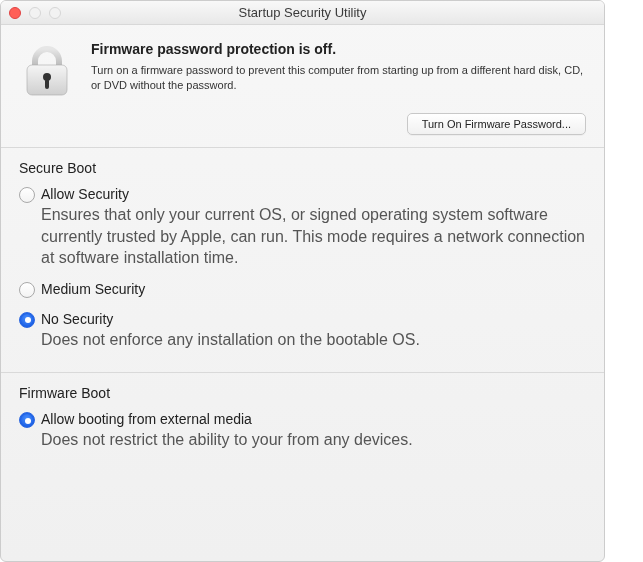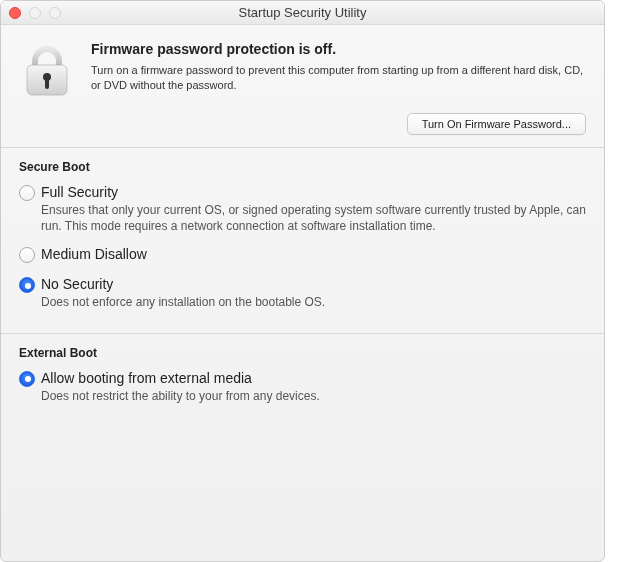--- a/index.html
+++ b/index.html
@@ -78,21 +78,21 @@
       cursor: default;
       box-shadow: 0 1px 0 rgba(0,0,0,0.03);
     }
     .sep {
       height: 1px; background: #d9d9d9; margin: 0;
     }
     .section {
       padding: 12px 18px 10px 18px;
     }
     .section h2 {
-      font-size: 12px; font-weight: 700;
+      font-size: 14px; font-weight: 400;
       margin-bottom: 10px;
     }
     .option {
       display: flex; align-items: flex-start;
       gap: 6px;
       margin-bottom: 12px;
     }
     .radio {
       flex: 0 0 16px; height: 16px;
       border-radius: 50%;
@@ -113,21 +113,21 @@
       width:6px; height:6px;
       border-radius:50%;
       background:#fff;
     }
     .opt-body { flex:1; }
     .opt-title {
       font-size: 14px; color:#222;
       margin-bottom: 2px;
     }
     .opt-desc {
-      font-size: 12px; color:#555;
+      font-size: 16px; color:#555;
       line-height: 1.35;
     }
   </style>
 </head>
 <body>
 
 <div class="window">
 
   <div class="titlebar">
     <div class="traffic">
@@ -170,45 +170,45 @@
     </div>
 
     <div class="sep"></div>
 
     <div class="section">
       <h2>Secure Boot</h2>
 
       <div class="option">
         <div class="radio"></div>
         <div class="opt-body">
-          <div class="opt-title">Full Security</div>
+          <div class="opt-title">Allow Security</div>
           <div class="opt-desc">Ensures that only your current OS, or signed operating system software currently trusted by Apple, can run. This mode requires a network connection at software installation time.</div>
         </div>
       </div>
 
       <div class="option">
         <div class="radio"></div>
         <div class="opt-body">
-          <div class="opt-title">Medium Disallow</div>
+          <div class="opt-title">Medium Security</div>
         </div>
       </div>
 
       <div class="option">
         <div class="radio checked"></div>
         <div class="opt-body">
           <div class="opt-title">No Security</div>
           <div class="opt-desc">Does not enforce any installation on the bootable OS.</div>
         </div>
       </div>
     </div>
 
     <div class="sep"></div>
 
     <div class="section">
-      <h2>External Boot</h2>
+      <h2>Firmware Boot</h2>
 
 
       <div class="option">
         <div class="radio checked"></div>
         <div class="opt-body">
           <div class="opt-title">Allow booting from external media</div>
           <div class="opt-desc">Does not restrict the ability to your from any devices.</div>
         </div>
       </div>
     </div>

